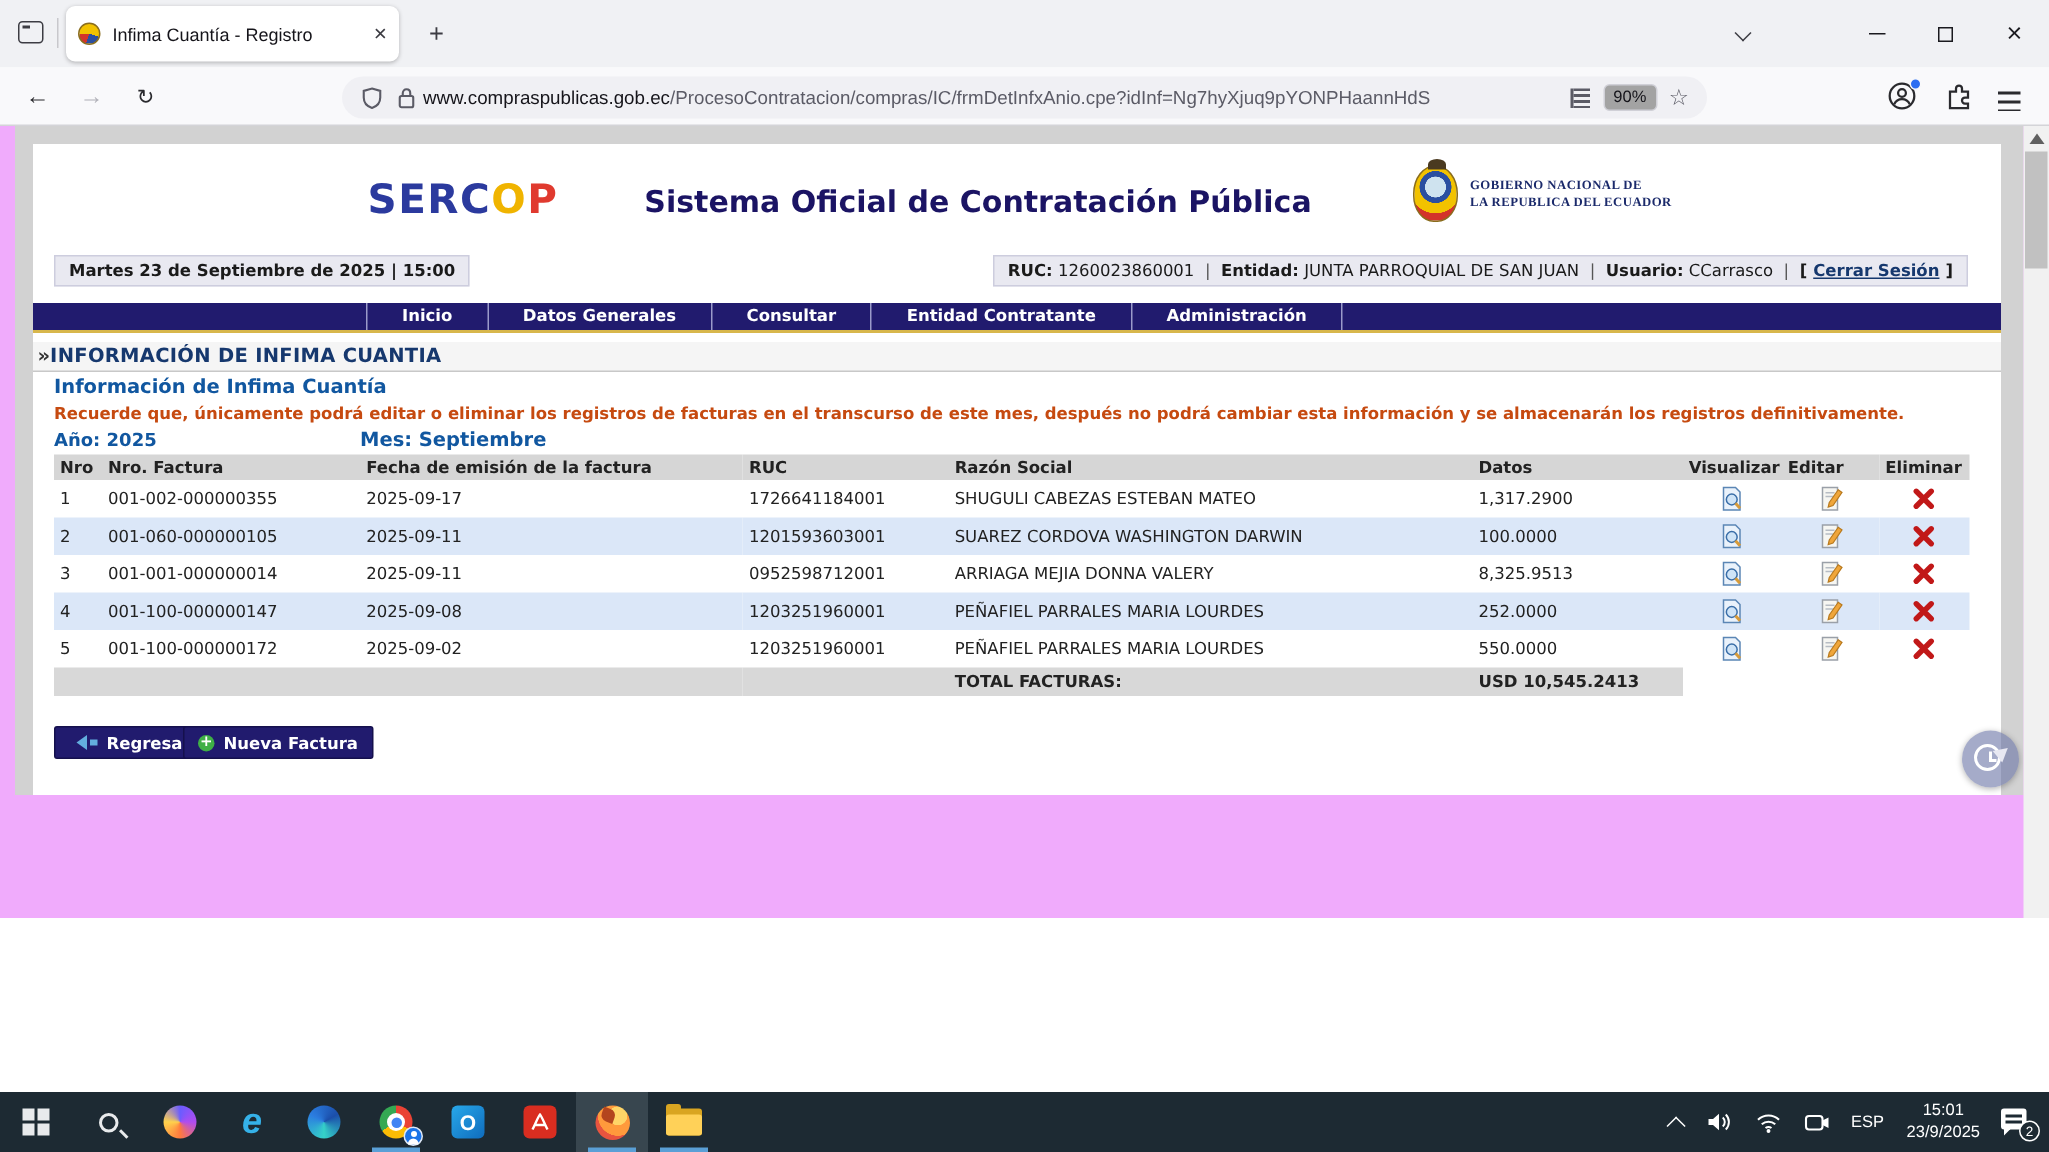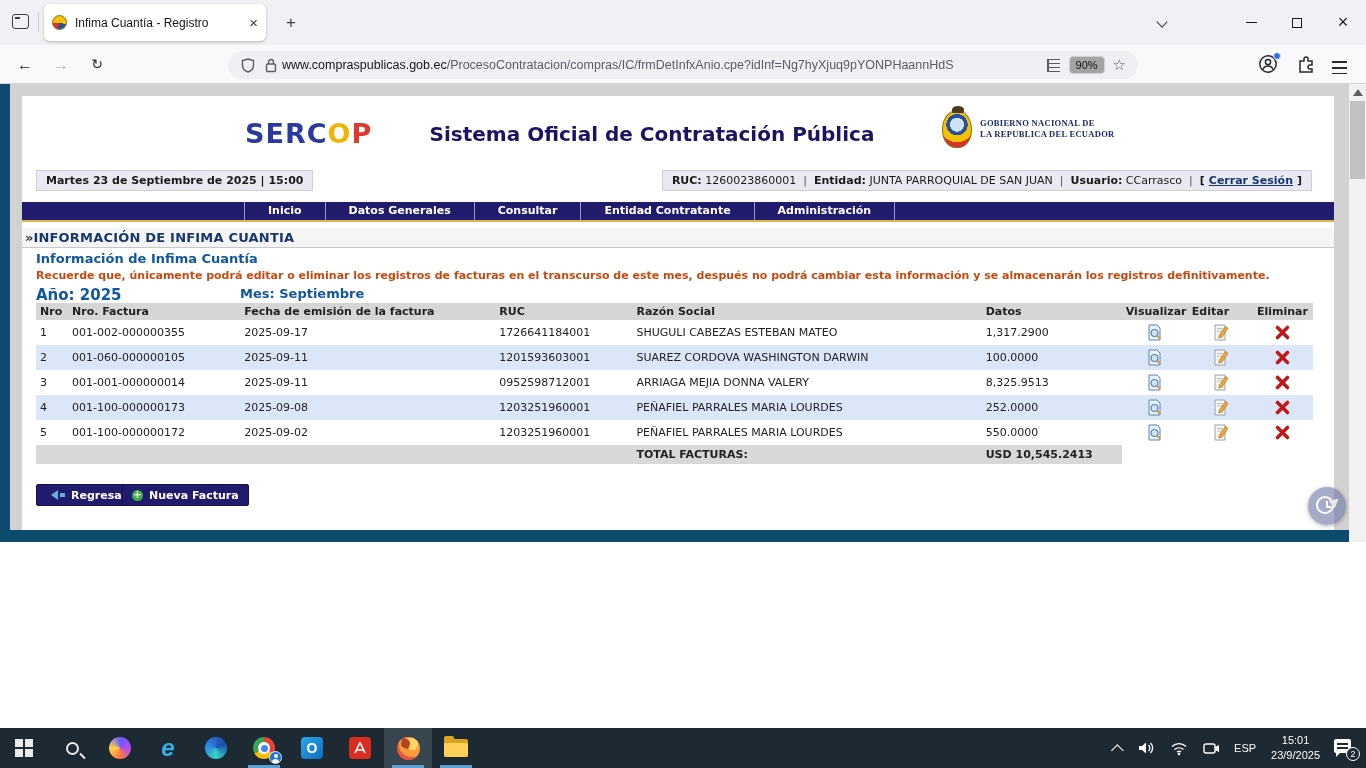--- a/index.html
+++ b/index.html
@@ -46,21 +46,21 @@
   #reader-ico { width:13px; height:13px; background:repeating-linear-gradient(#5b5b66 0 1.5px, transparent 1.5px 4px); border-left:2px solid #5b5b66; }
   #zoom-badge { font-size:11px; color:#15141a; background:#a3a3a3; border:1px solid #d0d0d7; border-radius:4px; padding:2px 6px; margin:0 4px; }
   #star { font-size:15px; color:#5b5b66; margin:0 4px; }
   .tool-ico { position:absolute; top:9px; width:22px; height:22px; }
   #account-ico { left:1258px; } #ext-ico { left:1296px; } #menu-ico { left:1332px; }
   #account-ico .dot { position:absolute; right:-1px; top:-2px; width:8px; height:8px; border-radius:50%; background:#2b6df2; border:1.5px solid #f9f9fb; }
   #menu-ico i { display:block; width:15px; height:1.8px; background:#2a2a2e; margin:4px 0; }
   #menu-ico { padding-top:3px; }
 
   
-  #viewport { position:absolute; top:84px; left:0; width:1366px; height:458px; background:#0c4a6e; overflow:hidden; }
+  #viewport { position:absolute; top:84px; left:0; width:1366px; height:528px; background:#f0abfc; overflow:hidden; }
   #pageframe { position:absolute; left:10px; top:0; width:1339px; height:446px; background:#d2d2d2; }
   #page { position:absolute; left:12px; top:12px; width:1312px; height:434px; background:#fff;
           font-family:"DejaVu Sans", sans-serif; }
 
   
   #logo { position:absolute; left:223px; top:22px; font-size:27px; font-weight:bold; letter-spacing:1px; }
   #logo .c1 { color:#2b3a9e; } #logo .co { color:#f0b400; } #logo .c2 { color:#e03a2f; }
   #page-title { position:absolute; left:380px; top:26px; width:500px; text-align:center;
                 font-size:20px; font-weight:bold; color:#1b1464; }
   #govlogo { position:absolute; left:920px; top:14px; display:flex; align-items:center; }
@@ -90,21 +90,21 @@
   #goldline { position:absolute; left:0; top:124px; width:100%; height:2px; background:#d8b74c; }
 
   
   #crumb { position:absolute; left:0; top:132px; width:100%; height:20px; background:#f5f5f5;
            border-bottom:1px solid #c8c8c8; font-size:13px; line-height:19px; }
   #crumb .mark { color:#333; font-weight:bold; margin-left:3px; }
   #crumb .txt { color:#16386e; font-weight:bold; letter-spacing:.2px; }
   #sec-title { position:absolute; left:14px; top:155px; font-size:13px; font-weight:bold; color:#1157a0; }
   #warning { position:absolute; left:14px; top:173px; width:1290px; font-size:11px; font-weight:bold; color:#c64a10; }
   #yearrow { position:absolute; left:0; top:190px; height:14px; }
-  #year { position:absolute; left:14px; font-size:15px; font-weight:bold; color:#1157a0; white-space:nowrap; }
+  #year { position:absolute; left:14px; font-size:12px; font-weight:bold; color:#1157a0; white-space:nowrap; }
   #month { position:absolute; left:218px; font-size:13px; font-weight:bold; color:#1157a0; white-space:nowrap; }
 
   
   #factable { position:absolute; left:14px; top:207px; width:1277px; border-collapse:collapse; table-layout:fixed;
               font-size:11px; color:#222; }
   #factable th { background:#d6d6d6; font-weight:bold; text-align:left; height:17px; padding:1px 4px; color:#222; }
   #factable td { height:25px; padding:1px 4px; }
   #factable tr.alt td { background:#dbe7f8; }
   #factable td.num, #factable th.num-h { text-align:left; }
   #factable td.ctr { text-align:center; }
@@ -392,21 +392,21 @@
                     <line x1="5" y1="4.5" x2="11" y2="4.5" stroke="#b6bcc4"></line>
                     <line x1="5" y1="7" x2="11" y2="7" stroke="#b6bcc4"></line>
                     <path d="M7.5 11 L13.5 2.5 l2.5 1.8 L10 13 l-3.2 1z" fill="#f0a63a" stroke="#b97a1e" stroke-width="0.8"></path>
                   </svg></td>
             <td class="ctr"><svg class="rowicon" viewBox="0 0 17 17">
                     <path d="M3.5 3.5 L13.5 13.5 M13.5 3.5 L3.5 13.5" stroke="#c11818" stroke-width="3.6" stroke-linecap="round"></path>
                   </svg></td>
           </tr>
           <tr class="alt">
             <td>4</td>
-            <td>001-100-000000173</td>
+            <td>001-100-000000147</td>
             <td>2025-09-08</td>
             <td>1203251960001</td>
             <td>PEÑAFIEL PARRALES MARIA LOURDES</td>
             <td class="num">252.0000</td>
             <td class="ctr"><svg class="rowicon" viewBox="0 0 17 17">
                     <path d="M3 1 h8 l3 3 v12 H3z" fill="#eaf2fb" stroke="#5b86b5"></path>
                     <circle cx="8.5" cy="9" r="3.6" fill="#cfe4f7" stroke="#3a6ea8"></circle>
                     <line x1="11" y1="11.5" x2="14" y2="14.8" stroke="#d79b3a" stroke-width="2"></line>
                   </svg></td>
             <td class="ctr"><svg class="rowicon" viewBox="0 0 17 17">

